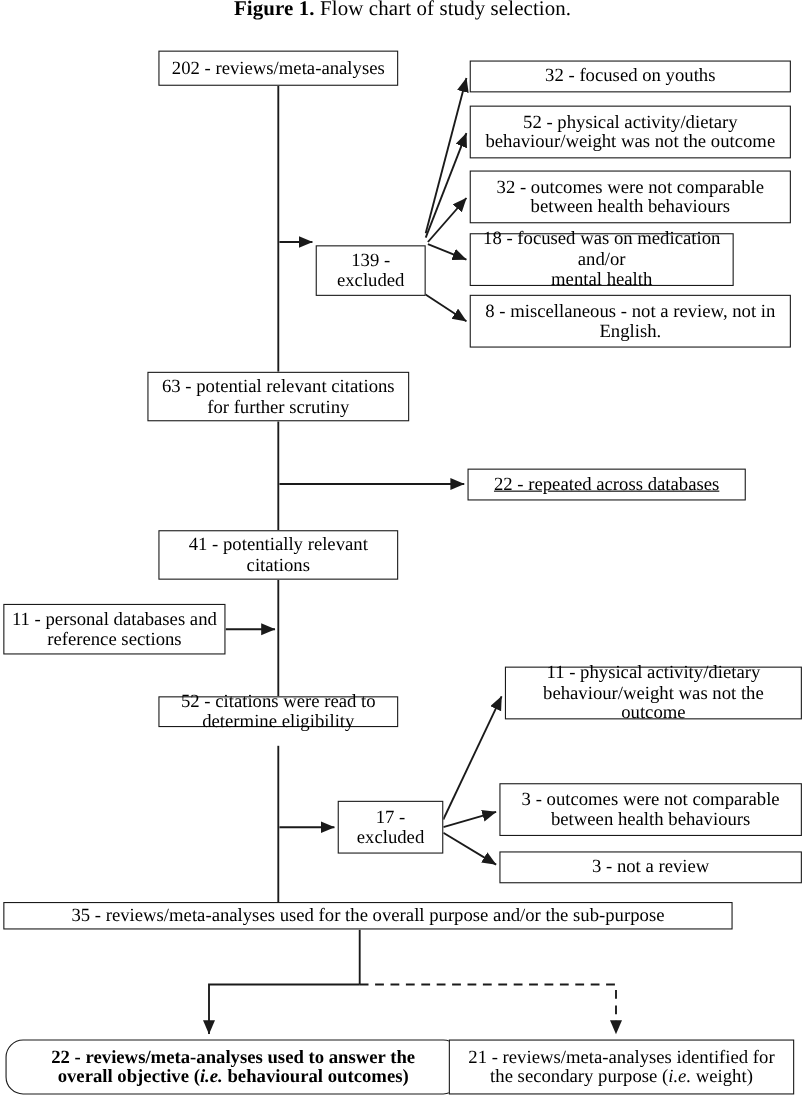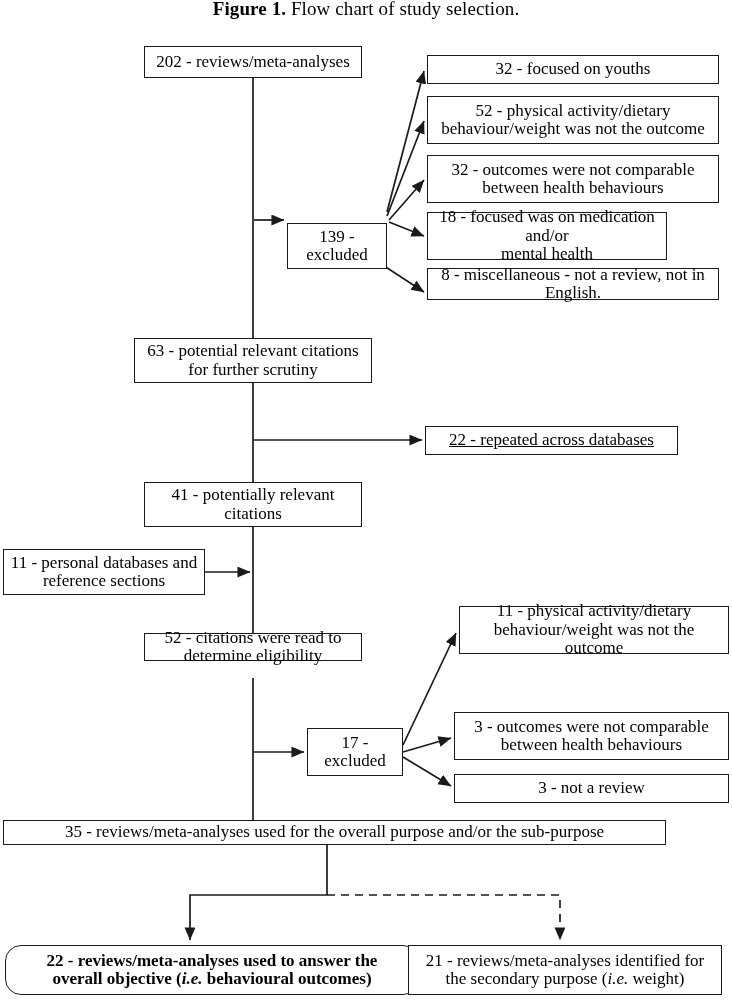--- a/index.html
+++ b/index.html
@@ -119,21 +119,21 @@
   </div>
 
   <div class="node" style="left:427px; top:155px; width:292px; height:48px;">
     <span class="txt"><span>32 - outcomes were not comparable</span><br><span>between health behaviours</span></span>
   </div>
 
   <div class="node" style="left:427px; top:212px; width:240px; height:48px;">
     <span class="txt"><span>18 - focused was on medication and/or</span><br><span>mental health</span></span>
   </div>
 
-  <div class="node" style="left:427px; top:268px; width:292px; height:32px;">
+  <div class="node" style="left:427px; top:268px; width:292px; height:48px;">
     <span class="txt"><span>8 - miscellaneous - not a review, not in</span><br><span>English.</span></span>
   </div>
 
   <div class="node" style="left:134px; top:338px; width:238px; height:45px;">
     <span class="txt"><span>63 - potential relevant citations</span><br><span>for further scrutiny</span></span>
   </div>
 
   <div class="node" style="left:425px; top:426px; width:253px; height:29px;text-decoration:underline;">
     <span class="txt">22 - repeated across databases</span>
   </div>

